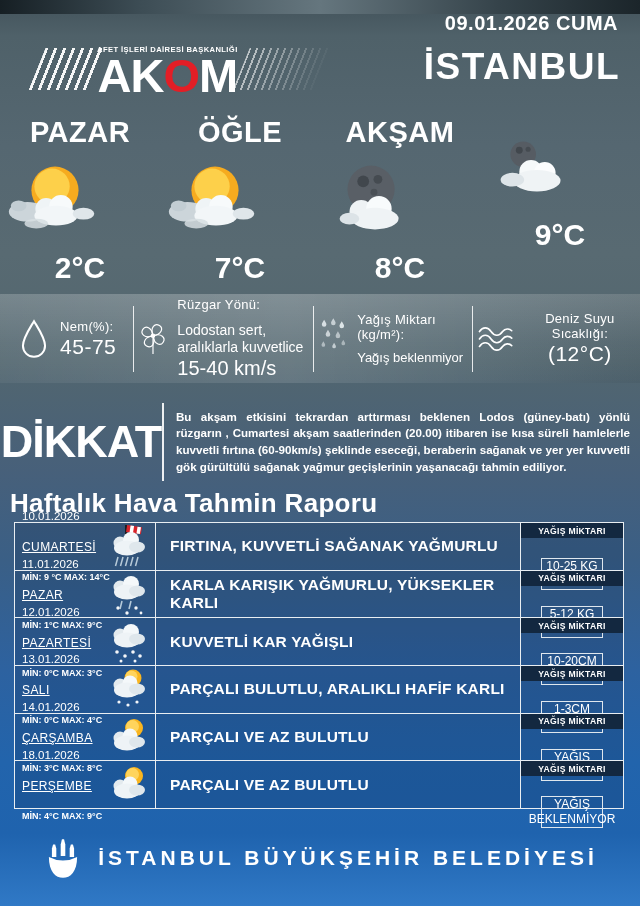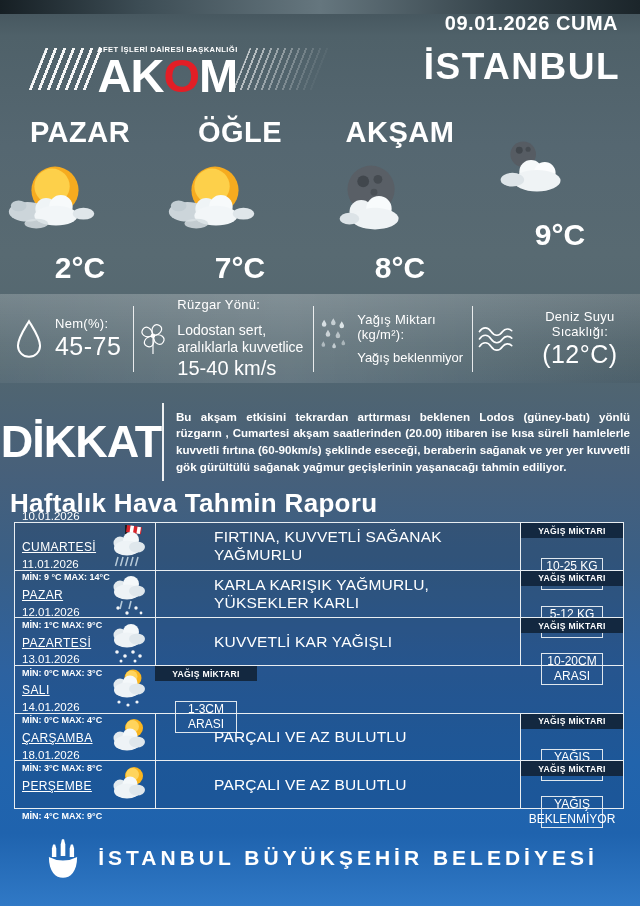--- a/index.html
+++ b/index.html
@@ -35,21 +35,21 @@
   .plabel{font-size:29px;font-weight:bold;letter-spacing:.5px;}
   .picon{height:96px;margin-top:4px;}
   .ptemp{font-size:30px;font-weight:bold;margin-top:2px;}
   
   .stat{display:flex;align-items:center;justify-content:center;gap:9px;height:66px;padding:0 4px;box-sizing:border-box;}
   .stat+.stat{border-left:1.5px solid rgba(255,255,255,.85);}
   .s1{width:134px;} .s2{width:180px;} .s3{width:160px;} .s4{width:169px;}
   .stat .txt{display:flex;flex-direction:column;}
   .slabel{font-size:13px;letter-spacing:.3px;}
   .ssub{font-size:14px;line-height:1.2;margin-top:10px;}
-  .sbig{font-size:25px;margin-top:1px;letter-spacing:.5px;}
+  .sbig{font-size:21px;margin-top:1px;letter-spacing:.5px;}
   .smed{font-size:20px;margin-top:2px;}
   .ssmall{font-size:13px;margin-top:8px;}
   .scent{text-align:center;}
   
   .warn{position:absolute;top:399px;left:0;right:0;height:86px;display:flex;align-items:center;}
   .warn-title{width:162px;text-align:center;font-size:45px;font-weight:800;letter-spacing:-1px;}
   .warn-div{width:2px;height:78px;background:rgba(255,255,255,.9);}
   .warn-text{flex:1;padding:0 10px 0 12px;font-size:11.6px;font-weight:bold;text-align:justify;line-height:1.43;}
   
   .wtitle{position:absolute;top:488px;left:10px;font-size:26px;font-weight:bold;letter-spacing:.3px;}
@@ -58,21 +58,21 @@
   .wrow{flex:1;display:flex;min-height:0;}
   .wrow+.wrow{border-top:1.7px solid #e9eef2;}
   .wc-left{width:140px;box-sizing:border-box;display:flex;align-items:center;padding:2px 2px 2px 7px;}
   .wmeta{width:82px;display:flex;flex-direction:column;gap:18px;}
   .wdate{font-size:11.5px;}
   .wday{font-size:12px;letter-spacing:.4px;text-decoration:underline;}
   .wminmax{font-size:9px;font-weight:bold;white-space:nowrap;}
   .wicon{width:48px;height:44px;flex:none;}
   .wc-desc{flex:1;border-left:1.7px solid #e9eef2;border-right:1.7px solid #e9eef2;
     display:flex;align-items:center;padding-left:14px;box-sizing:border-box;}
-  .wdesc{font-size:15.5px;font-weight:normal;letter-spacing:.2px;margin-left:44px;}
+  .wdesc{font-size:15.5px;font-weight:bold;letter-spacing:.2px;}
   .wc-amt{width:102px;box-sizing:border-box;display:flex;flex-direction:column;}
   .amt-head{background:#132840;font-size:8.6px;font-weight:bold;text-align:center;
     letter-spacing:.3px;padding:2.5px 0;}
   .amt-box{flex:1;margin:20px;border:1.4px solid #dfe7ee;display:flex;align-items:center;
     justify-content:center;text-align:center;font-size:12px;line-height:1.25;padding:0 3px;}
   
   .footer{position:absolute;top:809px;left:0;right:0;height:97px;display:flex;align-items:center;justify-content:center;gap:14px;}
   .ftext{font-size:21px;font-weight:bold;letter-spacing:4px;}
   svg{display:block;}
 </style>
@@ -346,20 +346,23 @@
             <circle cx="24" cy="16" r="7.5" fill="#f4f8fa"></circle>
           <ellipse cx="21" cy="23" rx="13" ry="7.5" fill="#eef3f6"></ellipse>
             <ellipse cx="31" cy="22" rx="8" ry="5.5" fill="#dfe7ec"></ellipse>
           <g fill="#fff" opacity=".95">
             <circle cx="13" cy="35" r="1.6"></circle>
               <circle cx="22" cy="38" r="1.6"></circle>
               <circle cx="31" cy="35" r="1.6"></circle>
           </g>
         </svg>
       </div>
+      <div class="wc-desc">
+          <span class="wdesc">PARÇALI BULUTLU, ARALIKLI HAFİF KARLI</span>
+        </div>
       <div class="wc-amt">
         <div class="amt-head">YAĞIŞ MİKTARI</div>
         <div class="amt-box">1-3CM ARASI</div>
       </div>
     </div>
 
     <div class="wrow">
       <div class="wc-left">
         <div class="wmeta">
           <span class="wdate">14.01.2026</span>

